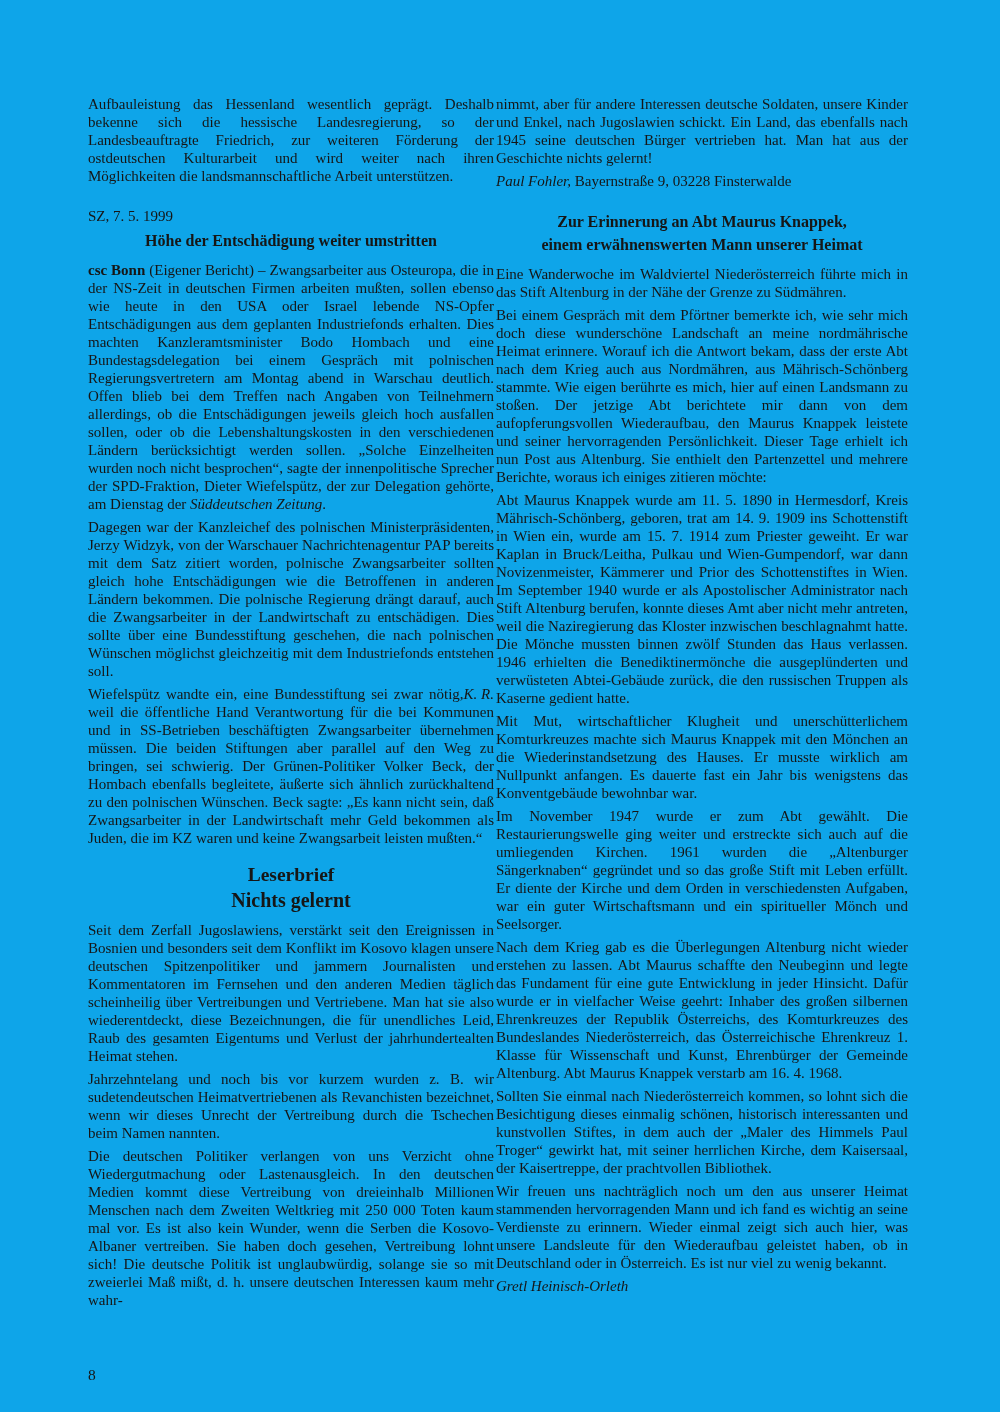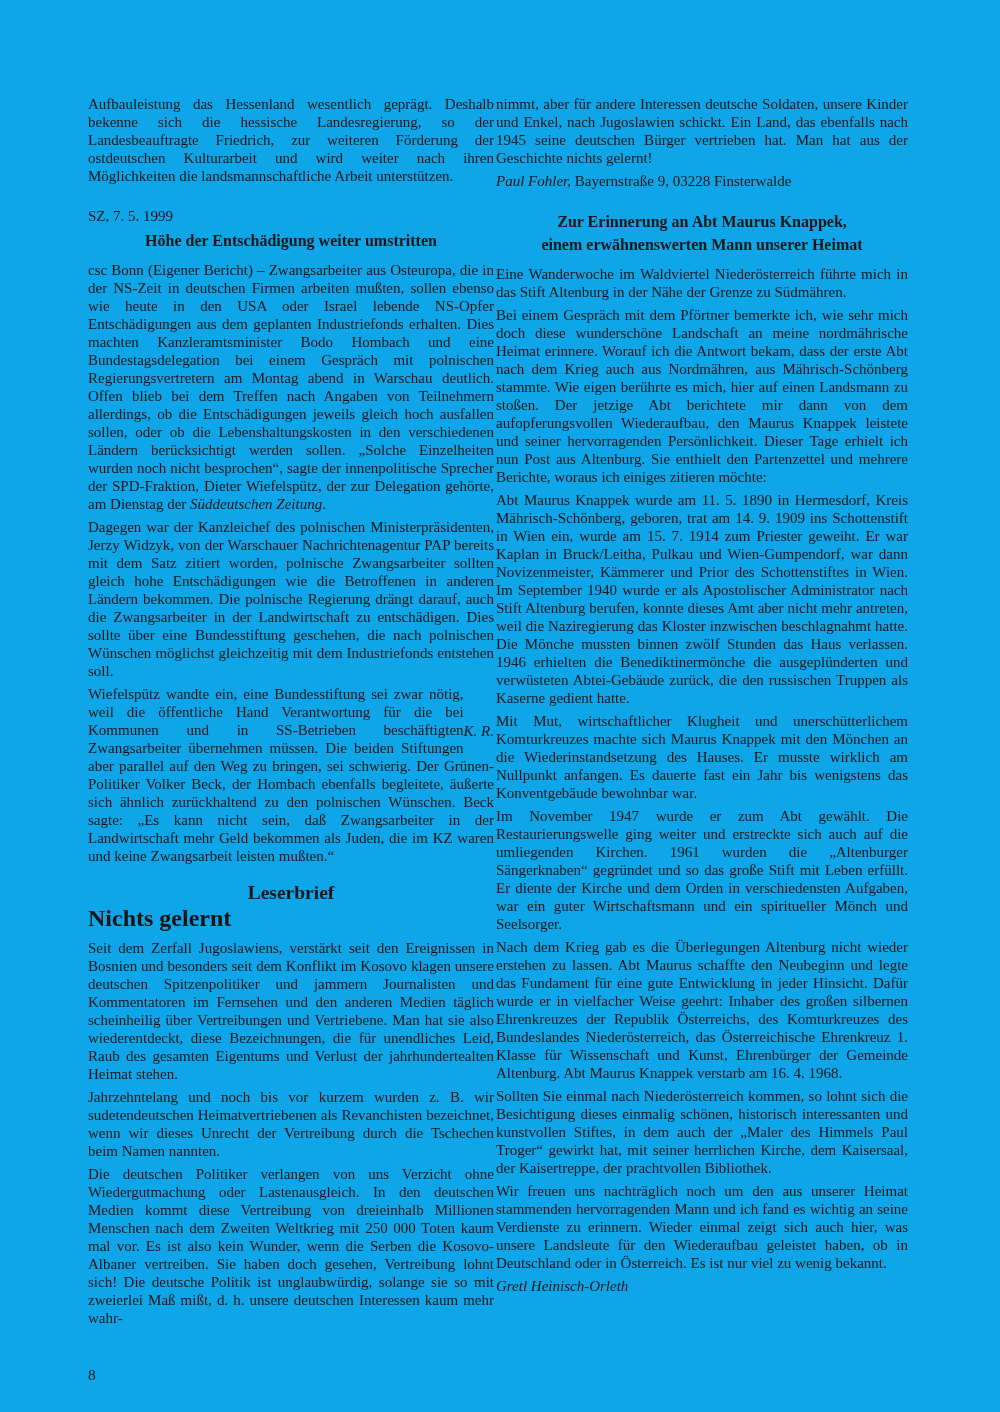--- a/index.html
+++ b/index.html
@@ -17,24 +17,24 @@
   .col-right { left:496px; width:412px; }
   .col p { margin:0 0 5px 0; }
   .source-line { margin-top:22px !important; margin-bottom:4px !important; text-align:left; }
   .headline {
     font-size:16px; line-height:23px; font-weight:bold;
     text-align:center; margin:2px 0 9px 0; hyphens:none;
   }
   .headline .hl-line { display:block; }
   .headline-article2 { margin-top:20px !important; }
   .sub-kicker { font-size:19.5px; line-height:23px; font-weight:bold; text-align:center; margin:16px 0 3px 0 !important; }
-  .sub-title  { font-size:24px; line-height:23px; font-weight:bold; margin:0 0 9px 0 !important; }
-  .lead-bold { font-weight:normal; }
+  .sub-title  { font-size:20px; line-height:23px; font-weight:bold; text-align:center; margin:0 0 9px 0 !important; }
+  .lead-bold { font-weight:bold; }
   .it { font-style:italic; }
-  .sig-float { float:right; font-style:italic;margin-top:37px; }
+  .sig-float { float:right; font-style:italic; }
   .byline { text-align:left; }
   .pagenum { position:absolute; left:88px; top:1366px; font-size:15.5px; }
 </style>
 </head>
 <body>
 
 <div class="page">
 
   <div class="col col-left">
     <p>Aufbauleistung das Hessenland wesentlich geprägt. Deshalb bekenne sich die hessische Landesregierung, so der Landesbeauftragte Friedrich, zur weiteren Förderung der ostdeutschen Kulturarbeit und wird weiter nach ihren Möglichkeiten die landsmannschaftliche Arbeit unterstützen.</p>

